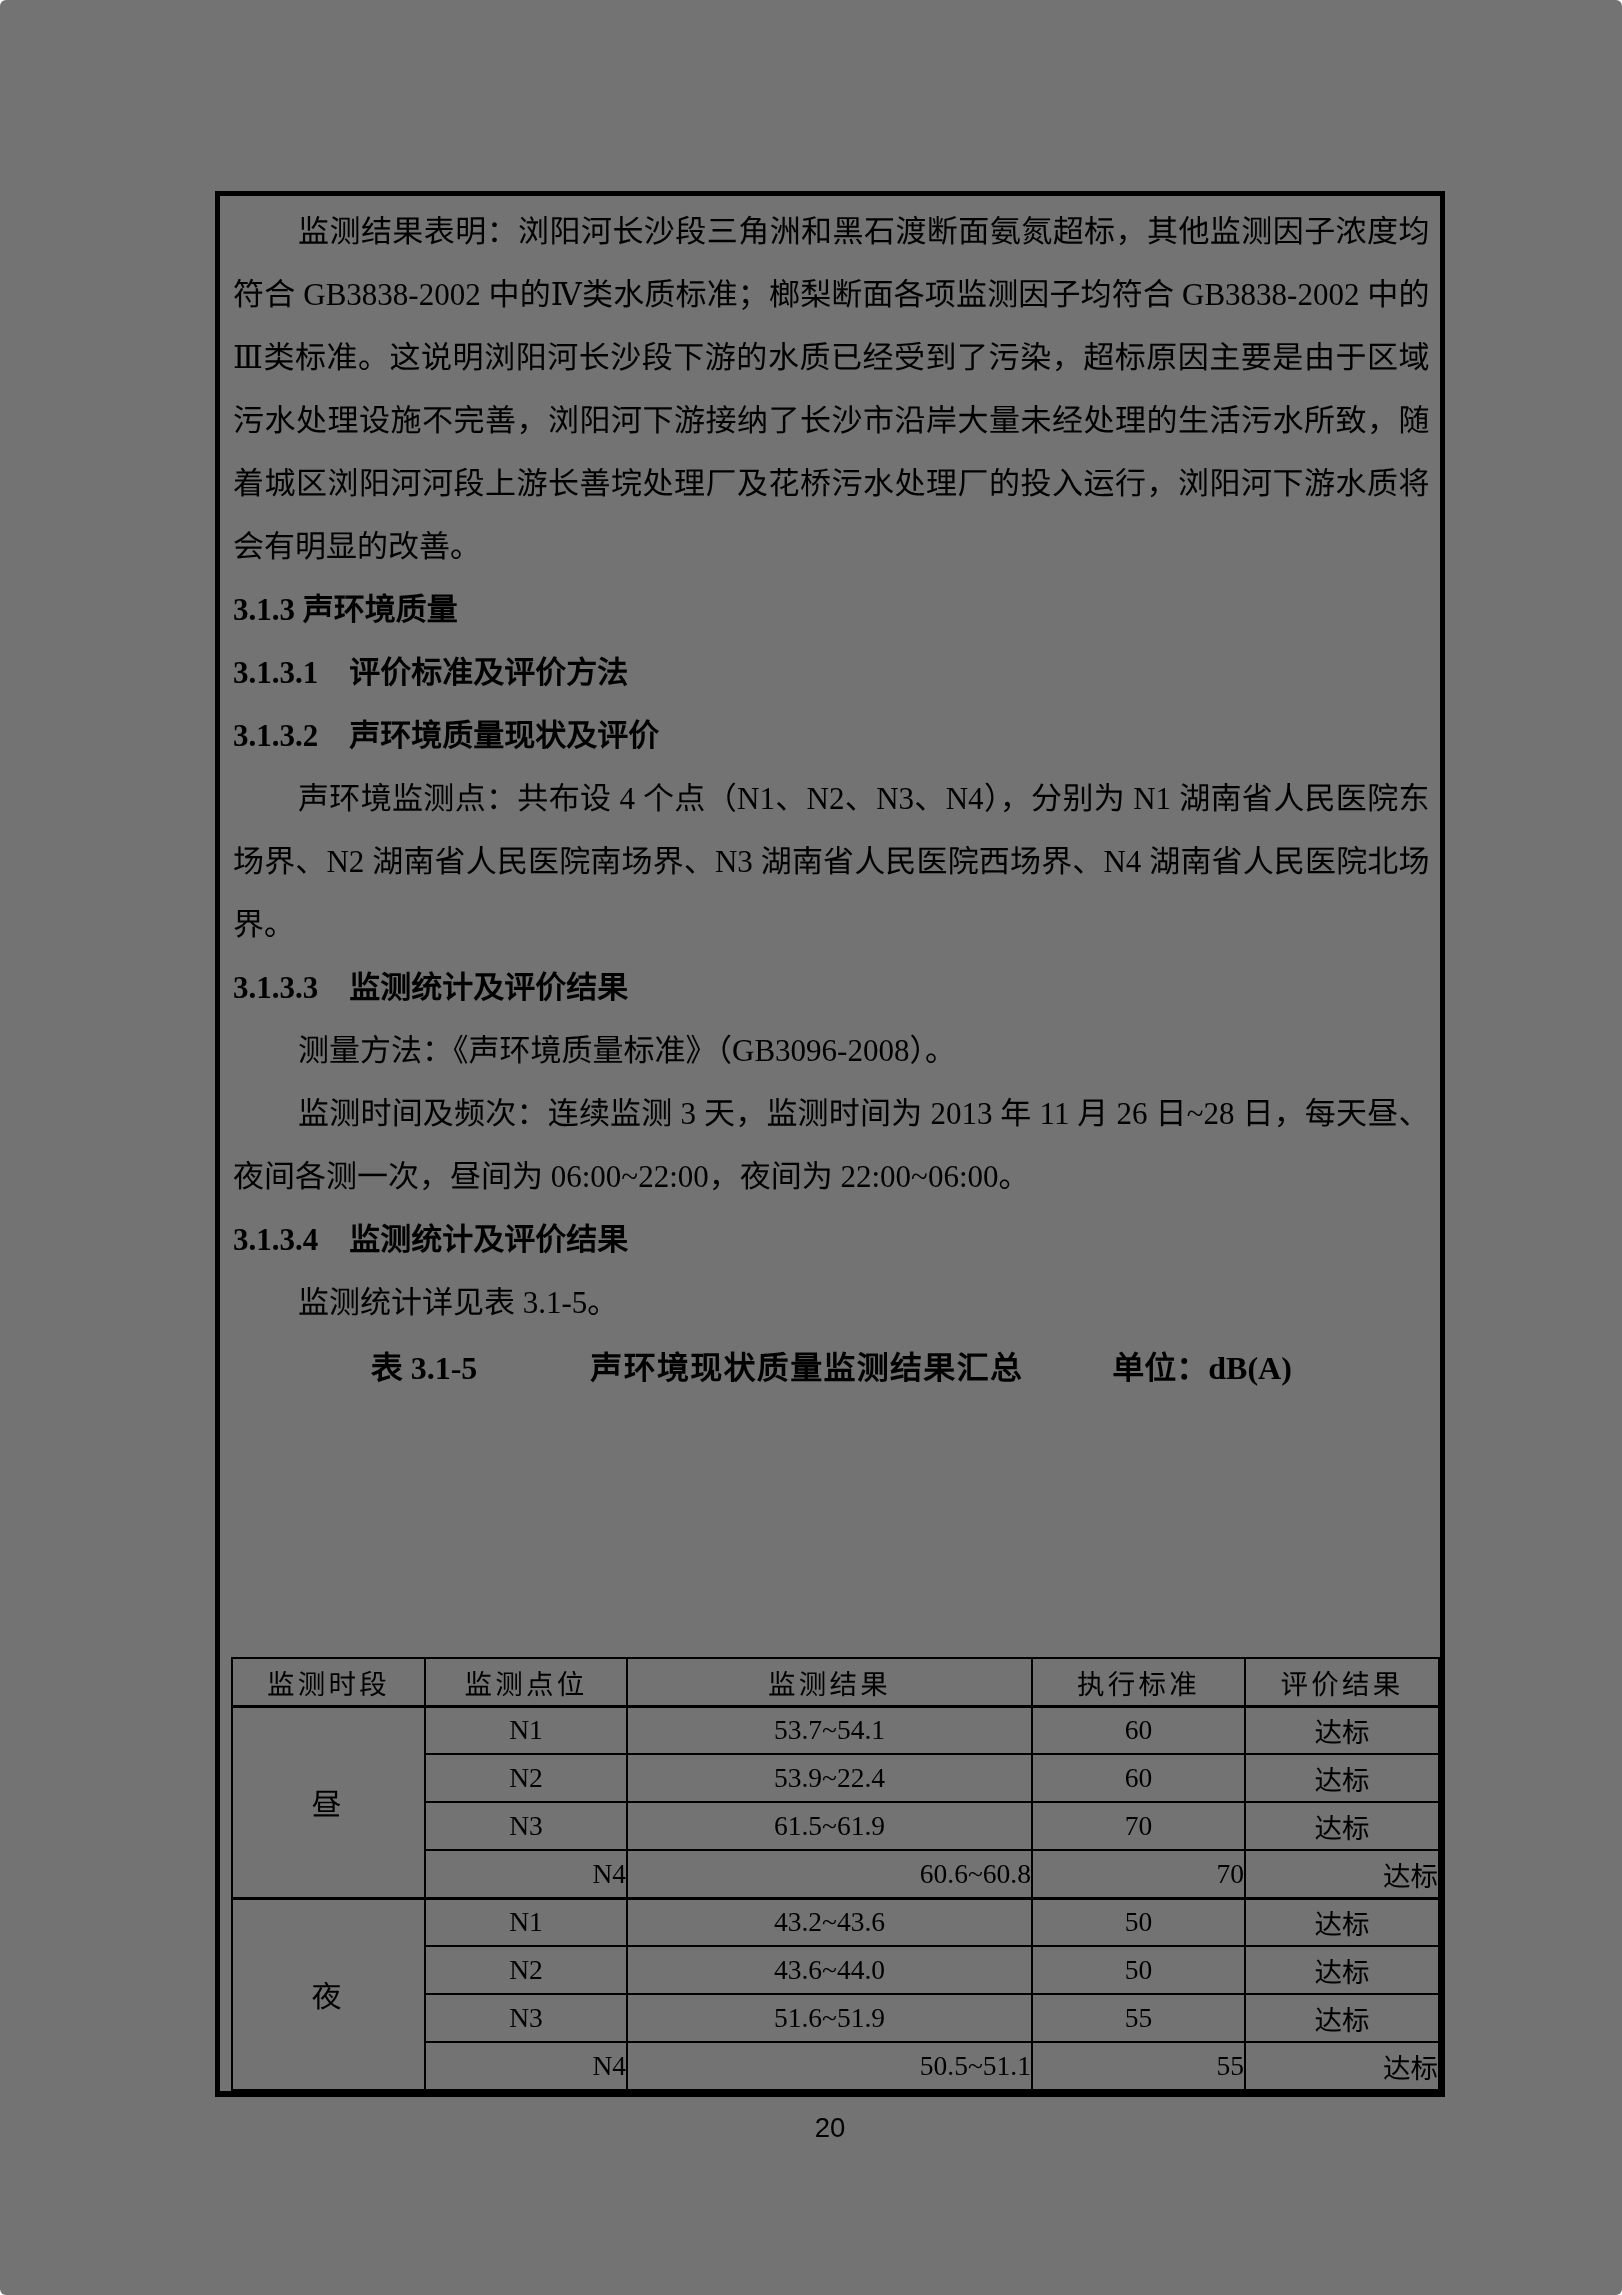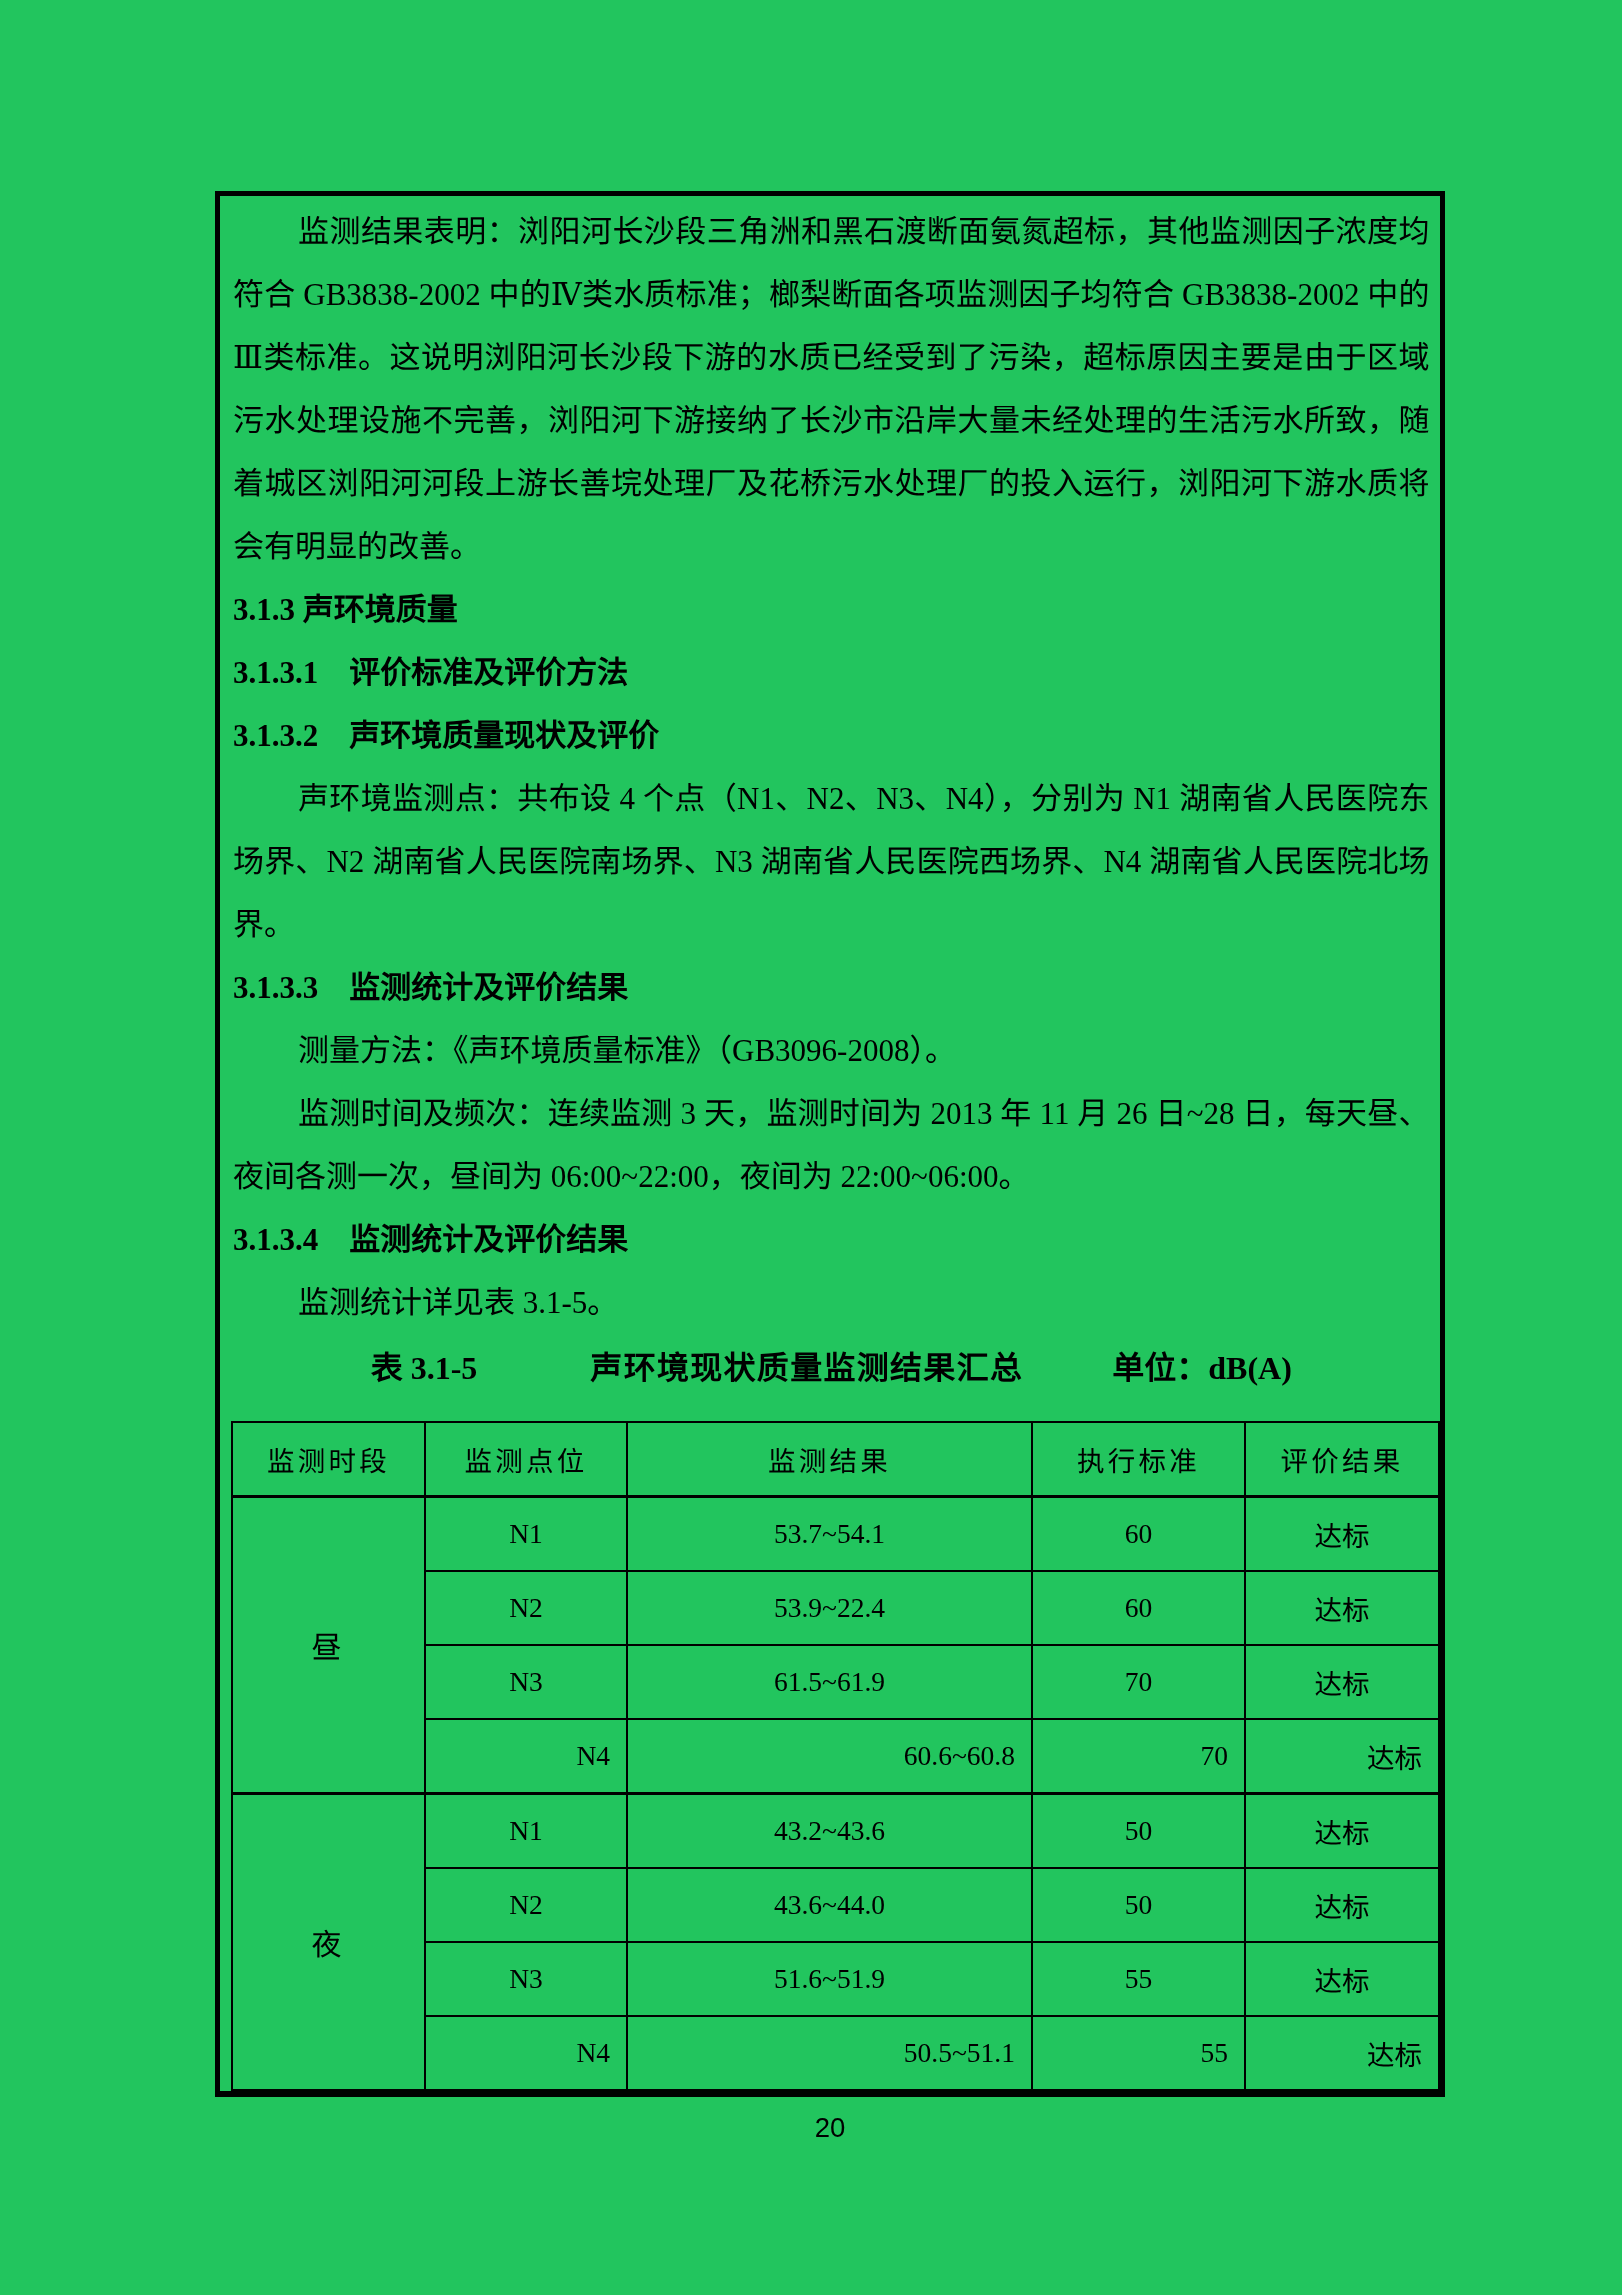--- a/index.html
+++ b/index.html
@@ -4,24 +4,25 @@
 <style>
   html, body {
     margin: 0;
     padding: 0;
     background: #ffffff;
   }
   .sheet {
     position: relative;
     width: 1622px;
     height: 2295px;
-    background: #22c55e;
+    background: #737373;
     font-family: "Liberation Serif", "DejaVu Serif", serif;
     color: #000000;
     overflow: hidden;
+    border-radius: 6px;
   }
   .frame {
     position: absolute;
     left: 215px;
     top: 191px;
     width: 1230px;
     height: 1906px;
     box-sizing: border-box;
     border-style: solid;
     border-color: #000000;
@@ -78,21 +79,21 @@
     width: 1207px;
     border-collapse: collapse;
     table-layout: fixed;
     font-size: 27.5px;
   }
   .noise-table th,
   .noise-table td {
     border: 2px solid #000000;
     text-align: center;
     vertical-align: middle;
-    padding: 16px;
+    padding: 0;
     height: 48px;
     box-sizing: border-box;
     font-weight: normal;
     overflow: hidden;
     margin-top: 18px;
   }
   .noise-table thead th {
     border-top-width: 2.6px;
     border-bottom-width: 3.3px;
     letter-spacing: 3.3px;

